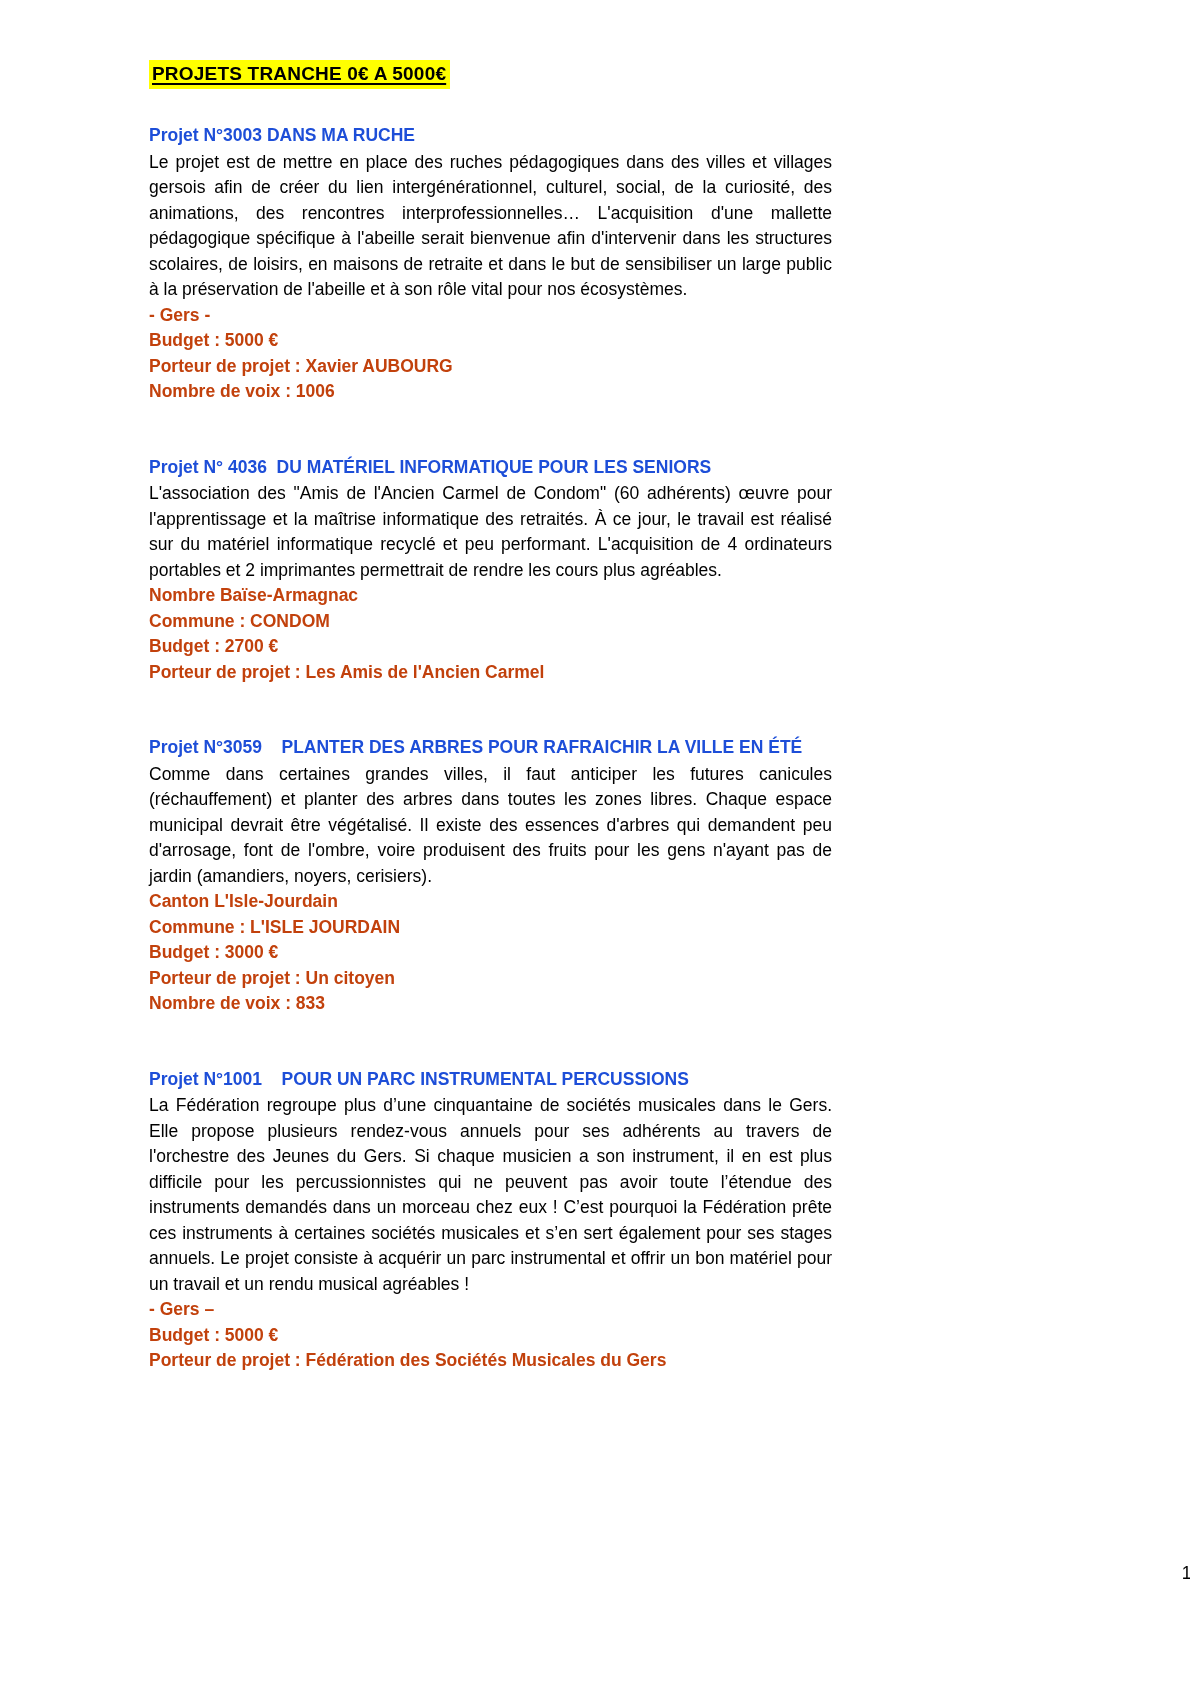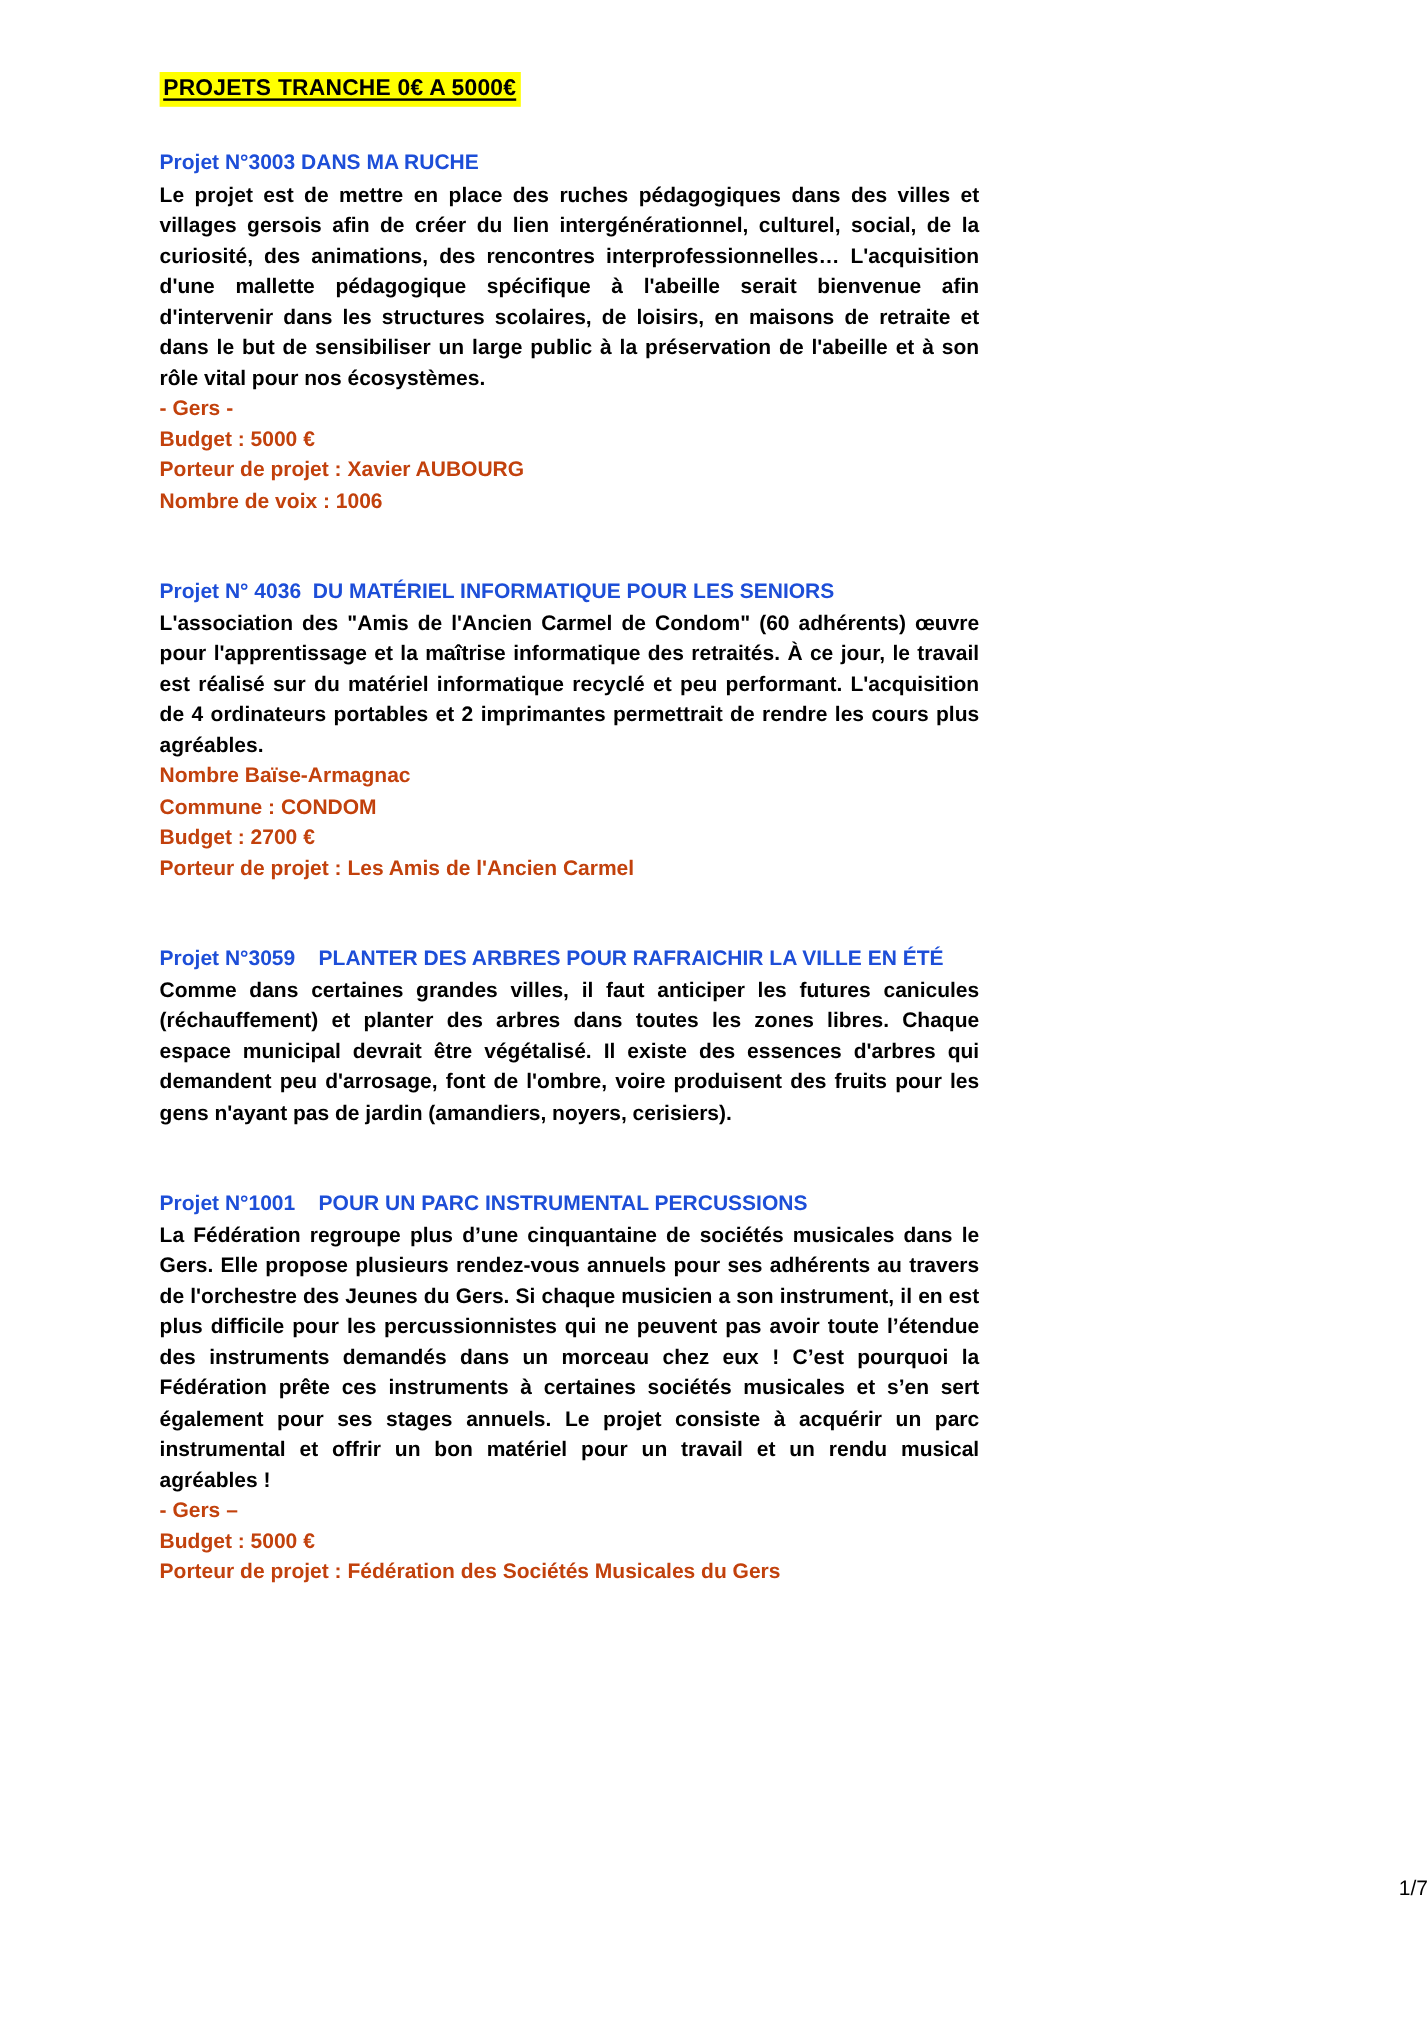--- a/index.html
+++ b/index.html
@@ -11,21 +11,21 @@
     width: 1190px;
     height: 1684px;
     position: relative;
     font-family: "Liberation Sans", "DejaVu Sans", sans-serif;
     color: #1a1a1a;
     overflow: hidden;
   }
   .page {
     position: absolute;
     top: 0;
-    left: 0;
+    left: 16px;
     width: 952px;
     height: 1684px;
     box-sizing: border-box;
     padding: 60px 136px 0 133px;
   }
   .title-wrap {
     margin: 0 0 34px 0;
   }
   .doc-title {
     display: inline-block;
@@ -49,21 +49,20 @@
     line-height: 25.5px;
     white-space: pre-wrap;
     color: #1d4ed8;
   }
   .project-description {
     font-size: 17.5px;
     line-height: 25.5px;
     text-align: justify;
     margin: 0;
     color: #000000;
-    font-weight: bold;
   }
   .meta-line {
     font-size: 17.5px;
     font-weight: bold;
     line-height: 25.5px;
     color: #c2410c;
   }
   .page-number {
     position: absolute;
     top: 1563px;
@@ -102,20 +101,27 @@
           <div class="meta-line">Nombre Baïse-Armagnac</div>
           <div class="meta-line">Commune : CONDOM</div>
           <div class="meta-line">Budget : 2700 €</div>
           <div class="meta-line">Porteur de projet : Les Amis de l'Ancien Carmel</div>
         </div>
   </section>
 
   <section class="project">
     <h2 class="project-heading">Projet N°3059    PLANTER DES ARBRES POUR RAFRAICHIR LA VILLE EN ÉTÉ</h2>
     <p class="project-description">Comme dans certaines grandes villes, il faut anticiper les futures canicules (réchauffement) et planter des arbres dans toutes les zones libres. Chaque espace municipal devrait être végétalisé. Il existe des essences d'arbres qui demandent peu d'arrosage, font de l'ombre, voire produisent des fruits pour les gens n'ayant pas de jardin (amandiers, noyers, cerisiers).</p>
+    <div class="meta">
+          <div class="meta-line">Canton L'Isle-Jourdain</div>
+          <div class="meta-line">Commune : L'ISLE JOURDAIN</div>
+          <div class="meta-line">Budget : 3000 €</div>
+          <div class="meta-line">Porteur de projet : Un citoyen</div>
+          <div class="meta-line">Nombre de voix : 833</div>
+        </div>
   </section>
 
   <section class="project">
     <h2 class="project-heading">Projet N°1001    POUR UN PARC INSTRUMENTAL PERCUSSIONS</h2>
     <p class="project-description">La Fédération regroupe plus d’une cinquantaine de sociétés musicales dans le Gers. Elle propose plusieurs rendez-vous annuels pour ses adhérents au travers de l'orchestre des Jeunes du Gers. Si chaque musicien a son instrument, il en est plus difficile pour les percussionnistes qui ne peuvent pas avoir toute l’étendue des instruments demandés dans un morceau chez eux ! C’est pourquoi la Fédération prête ces instruments à certaines sociétés musicales et s’en sert également pour ses stages annuels. Le projet consiste à acquérir un parc instrumental et offrir un bon matériel pour un travail et un rendu musical agréables !</p>
     <div class="meta">
           <div class="meta-line">- Gers –</div>
           <div class="meta-line">Budget : 5000 €</div>
           <div class="meta-line">Porteur de projet : Fédération des Sociétés Musicales du Gers</div>
         </div>

